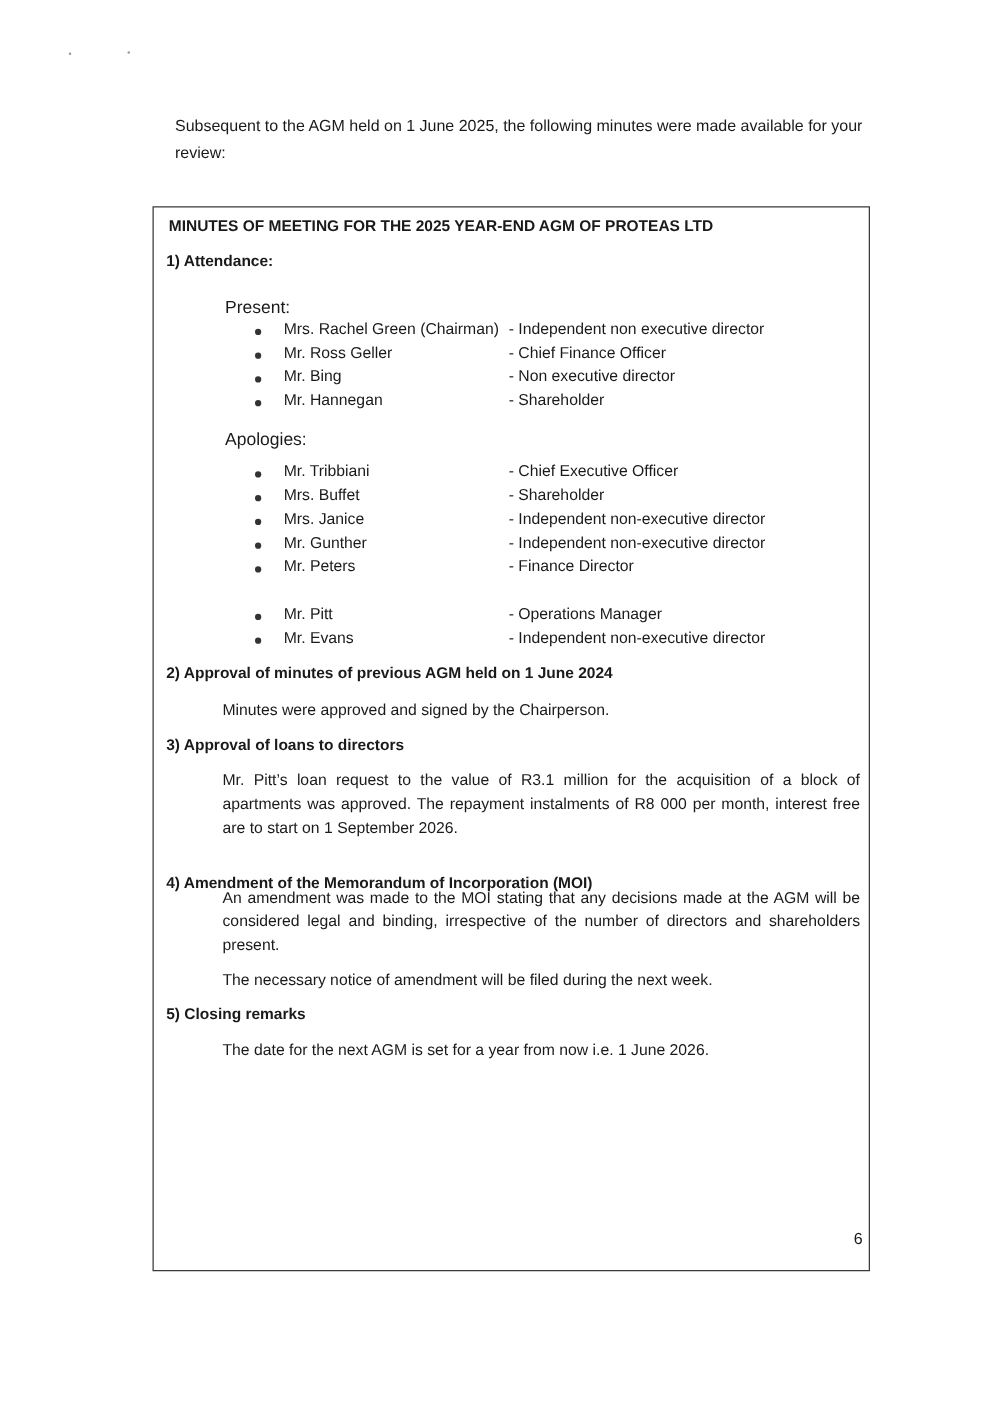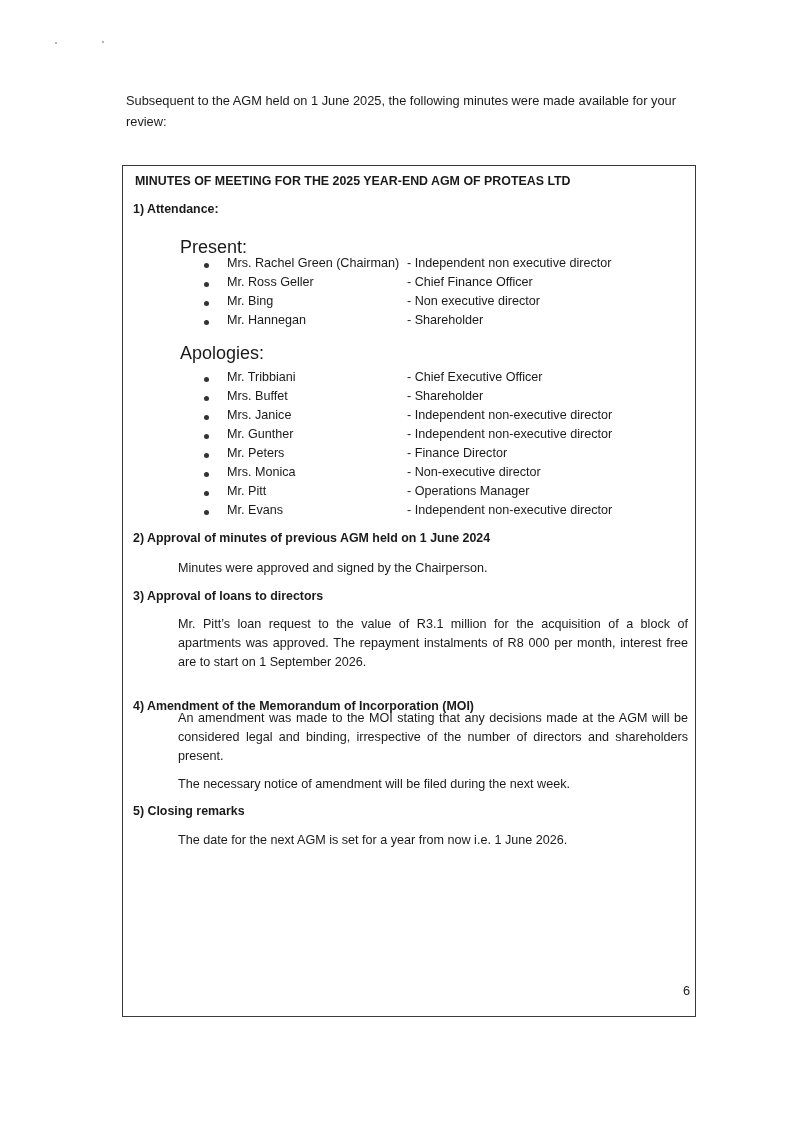--- a/index.html
+++ b/index.html
@@ -3,32 +3,32 @@
 <meta charset="utf-8">
 <style>
   html, body { margin:0; padding:0; background:#ffffff; }
   body {
     width:794px; height:1122px; position:relative; overflow:hidden;
     font-family:"Liberation Sans", "DejaVu Sans", sans-serif;
     color:#1a1a1a; font-size:12.6px;
   }
   .speck { position:absolute; width:2px; height:2px; background:#9a9a9a; border-radius:1px; }
   .intro {
-    position:absolute; left:126px; top:90px; width:570px;
+    position:absolute; left:140px; top:90px; width:570px;
     line-height:21px; font-size:12.8px;
   }
   .box {
     position:absolute; left:122px; top:165px; width:574px; height:852px;
     border:1.4px solid #3a3a3a; box-sizing:border-box;
   }
   .box-title {
     position:absolute; left:12px; top:8px; font-weight:bold; font-size:12.4px;
   }
   .sec-head { position:absolute; left:10px; font-weight:bold; font-size:12.4px; }
-  .sub-label { position:absolute; left:57px; font-size:18px; }
+  .sub-label { position:absolute; left:57px; font-size:14px; }
   .row { position:absolute; left:70px; width:500px; height:19px; font-size:12.6px; }
   .bullet { position:absolute; left:11px; top:7px; width:5px; height:5px; border-radius:50%; background:#333; }
   .name { position:absolute; left:34px; top:0; }
   .role { position:absolute; left:214px; top:0;text-align:center; }
   .para {
     position:absolute; left:55px; width:510px; line-height:19px; font-size:12.6px;
     text-align:justify;
   }
   .page-num { position:absolute; left:683px; top:983px; font-size:12.8px; }
 </style>
@@ -88,25 +88,20 @@
   <div class="row" style="top:261px;">
     <span class="bullet"></span>
     <span class="name">Mr. Gunther</span>
     <span class="role">- Independent non-executive director</span>
   </div>
   <div class="row" style="top:280px;">
     <span class="bullet"></span>
     <span class="name">Mr. Peters</span>
     <span class="role">- Finance Director</span>
   </div>
-  <div class="row" style="top:299px;">
-    <span class="bullet"></span>
-    <span class="name">Mrs. Monica</span>
-    <span class="role">- Non-executive director</span>
-  </div>
   <div class="row" style="top:318px;">
     <span class="bullet"></span>
     <span class="name">Mr. Pitt</span>
     <span class="role">- Operations Manager</span>
   </div>
   <div class="row" style="top:337px;">
     <span class="bullet"></span>
     <span class="name">Mr. Evans</span>
     <span class="role">- Independent non-executive director</span>
   </div>

